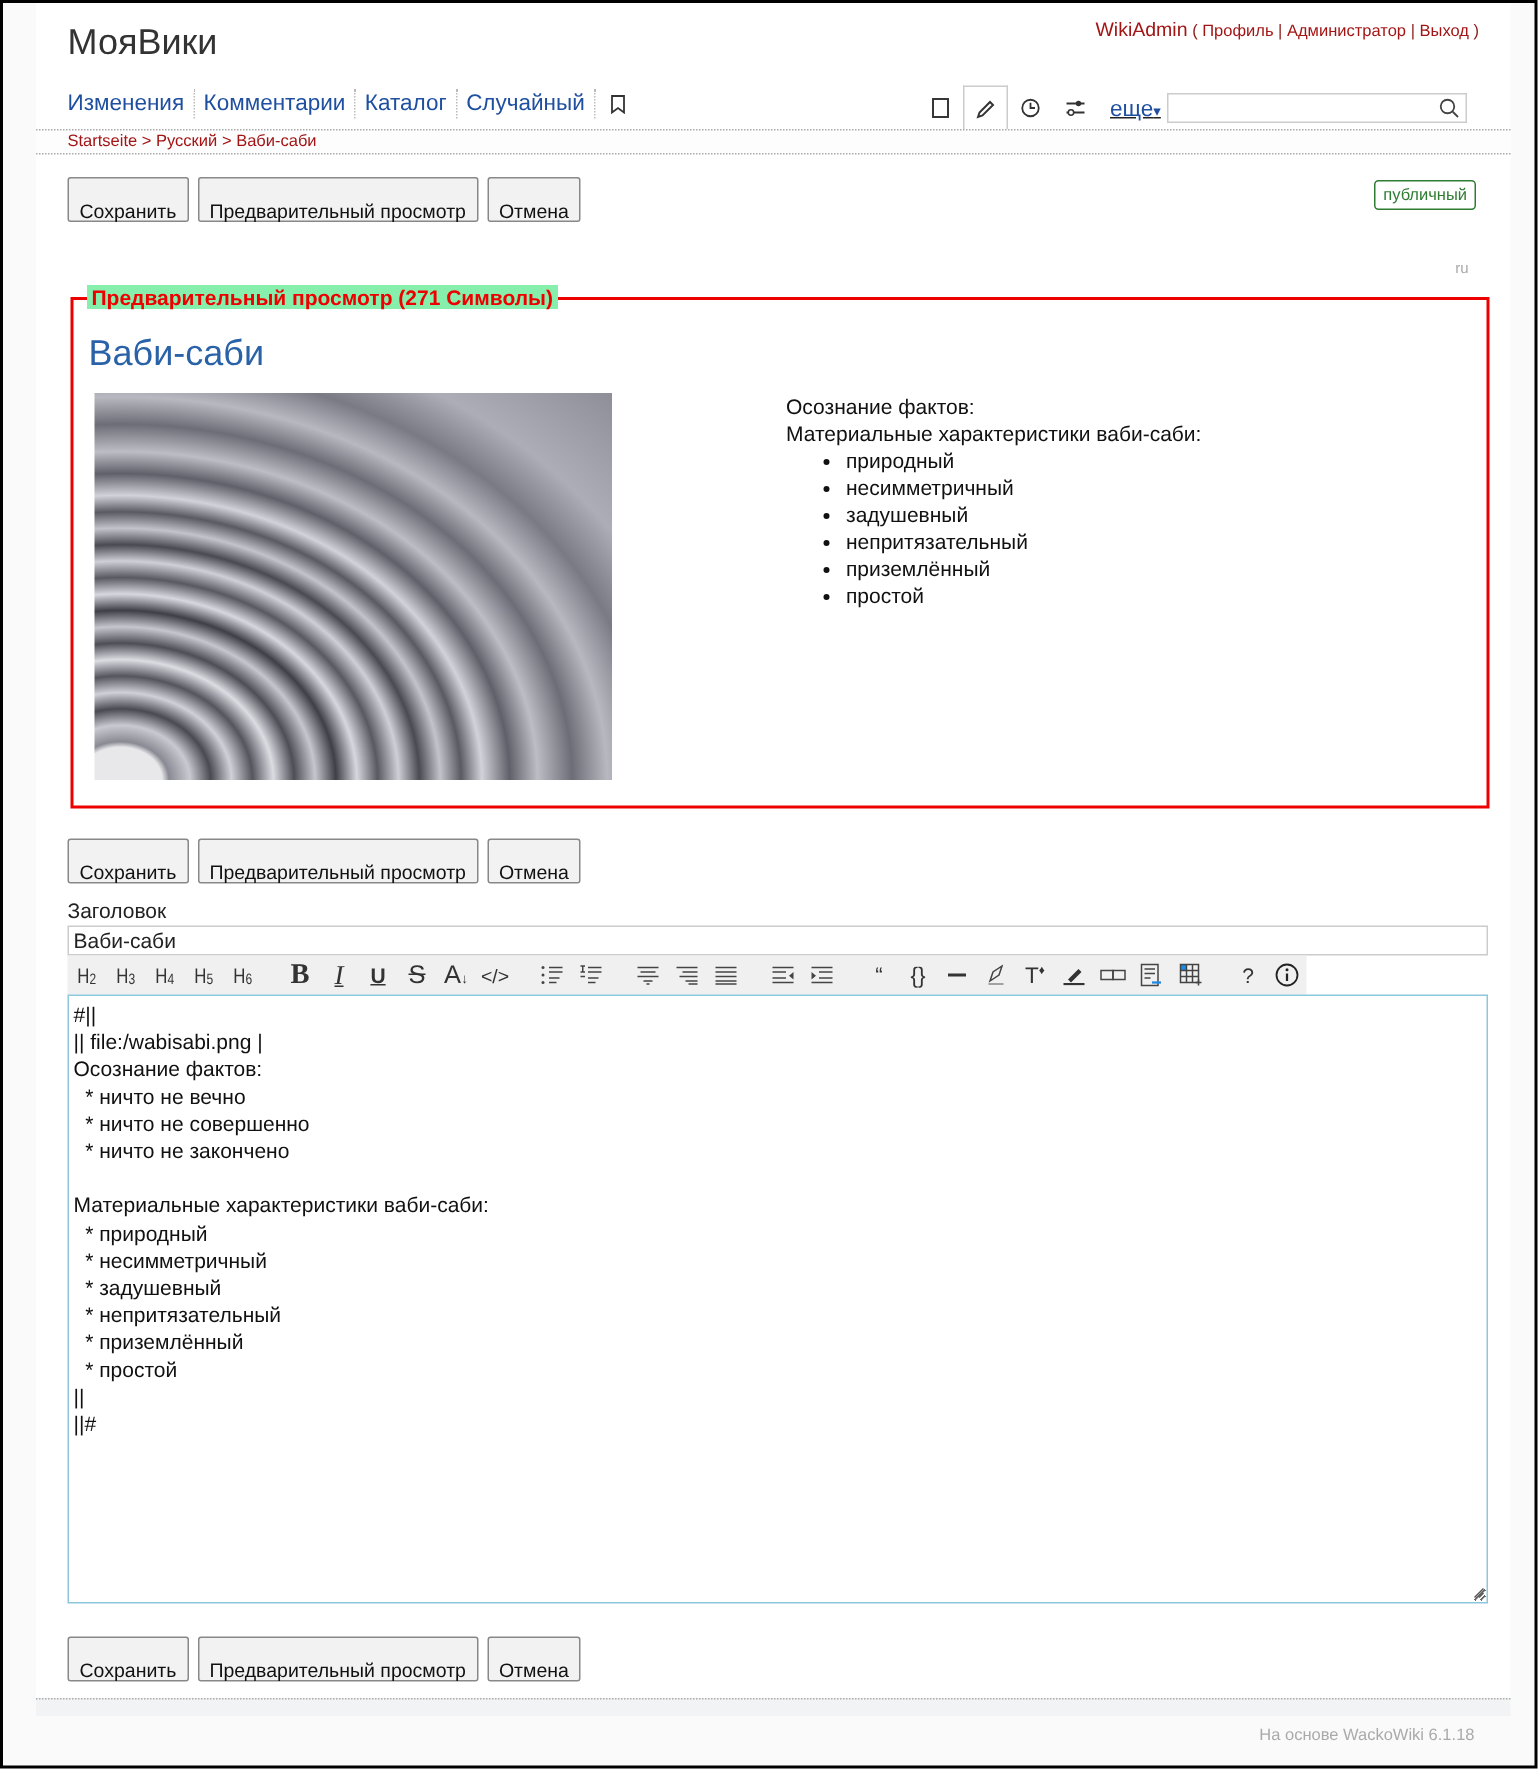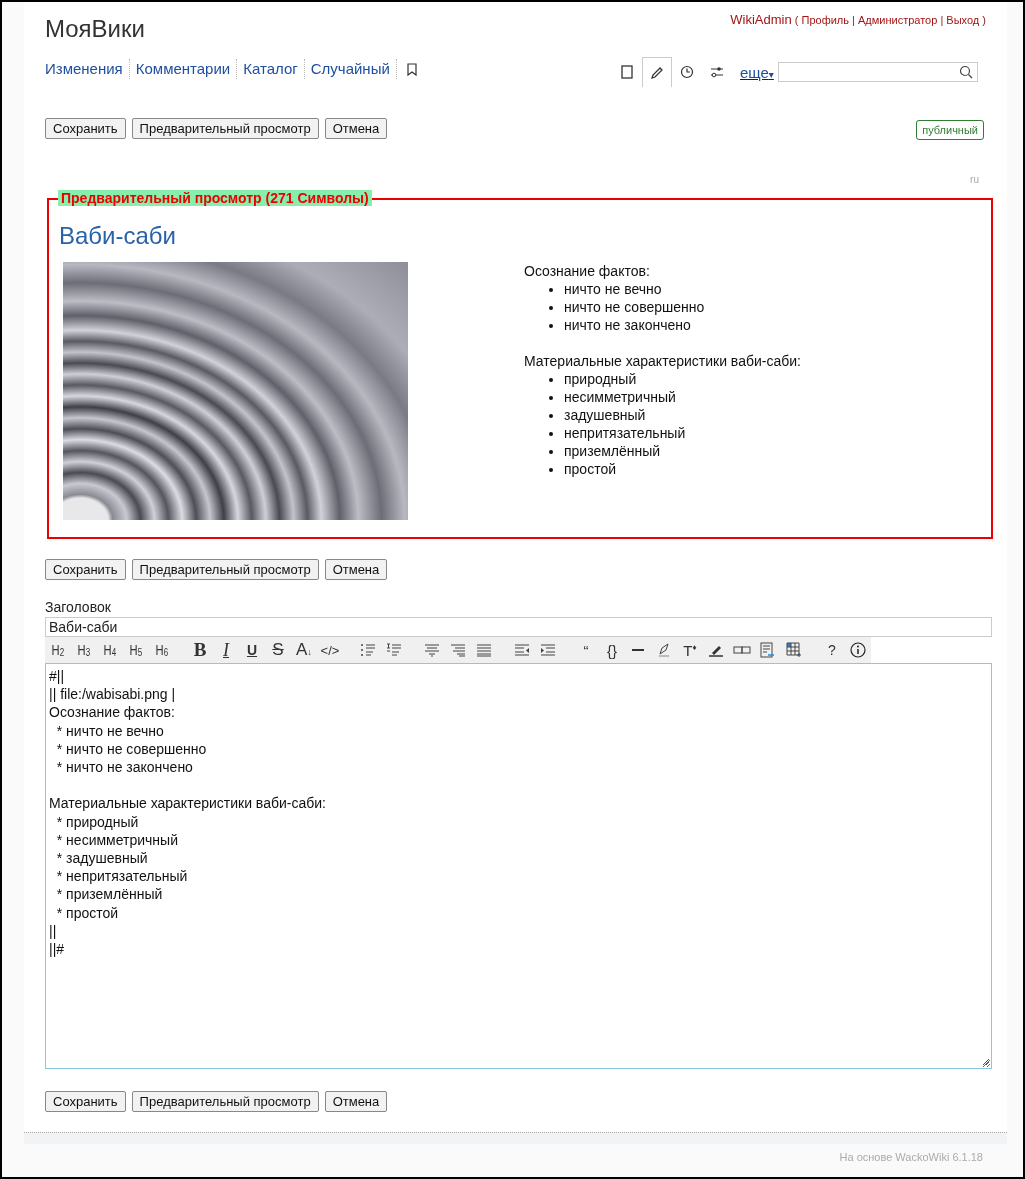--- a/index.html
+++ b/index.html
@@ -48,21 +48,21 @@
     .crumb-bar {
       position: absolute; left: 0; top: 84px; width: 983px; height: 17px;
       border-top: 1px dotted #aaa; border-bottom: 1px dotted #aaa;
       background: #fdfdfd;
       font-size: 11px; color: #a31515; padding-left: 21px; line-height: 15px;
     }
     .crumb-bar span { color: #a31515; }
     .btn {
       font-family: "Liberation Sans", sans-serif; font-size: 13px;
       background: #f2f2f2; border: 1px solid #888; border-radius: 2px;
-      padding: 2px 7px; height: 21px; color: #111; margin-right: 6px;
+      padding: 14px 7px; height: 21px; color: #111; margin-right: 6px;
     }
     .btn-row { position: absolute; left: 21px; display: flex; }
     .badge {
       position: absolute; right: 23px; top: 118px;
       border: 1px solid #2e7d32; color: #2e7d32; font-size: 11px;
       border-radius: 3px; padding: 3px 5px;
     }
     .lang { position: absolute; right: 28px; top: 172px; font-size: 10px; color: #aaa; }
     .preview {
       position: absolute; left: 23px; top: 196px; width: 946px; height: 341px;
@@ -167,41 +167,43 @@
 
   <div class="search" placeholder="">
     <span class="sicon">
       <svg width="14" height="14" viewBox="0 0 14 14">
           <circle cx="6" cy="6" r="4.5" fill="none" stroke="#444" stroke-width="1.2"></circle>
           <path d="M9.5 9.5l3.5 3.5" stroke="#444" stroke-width="1.2"></path>
         </svg>
     </span>
   </div>
 
+  <div class="crumb-bar">
+    <span>Startseite</span>
+    <span>&gt;</span>
+    <span>Русский</span>
+    <span>&gt;</span>
+    <span>Ваби-саби</span>
+  </div>
 
   <div class="btn-row" style="top:116px;">
     <button class="btn">Сохранить</button>
     <button class="btn">Предварительный просмотр</button>
     <button class="btn">Отмена</button>
   </div>
 
   <div class="badge">публичный</div>
   <div class="lang">ru</div>
 
   <div class="preview">
     <div class="preview-legend">Предварительный просмотр (271 Символы)</div>
     <div class="preview-title">Ваби-саби</div>
     <div class="preview-img" title="wabisabi.png"></div>
     <div class="preview-text">
       <div>Осознание фактов:</div>
-      <ul>
-        <li>ничто не вечно</li>
-        <li>ничто не совершенно</li>
-        <li>ничто не закончено</li>
-      </ul>
       <div>Материальные характеристики ваби-саби:</div>
       <ul>
         <li>природный</li>
         <li>несимметричный</li>
         <li>задушевный</li>
         <li>непритязательный</li>
         <li>приземлённый</li>
         <li>простой</li>
       </ul>
     </div>

